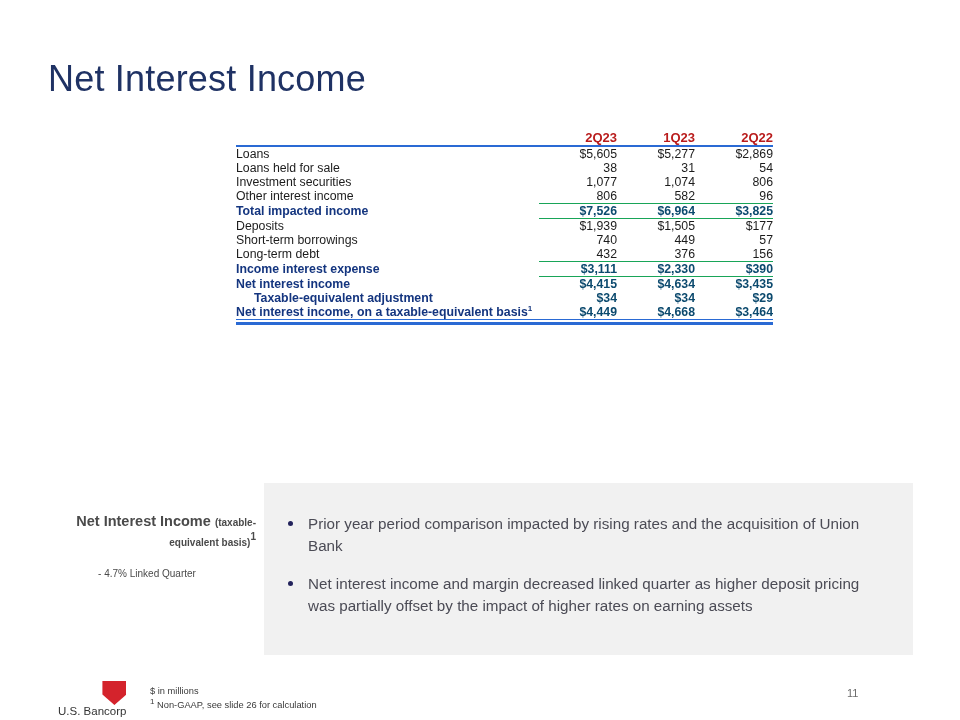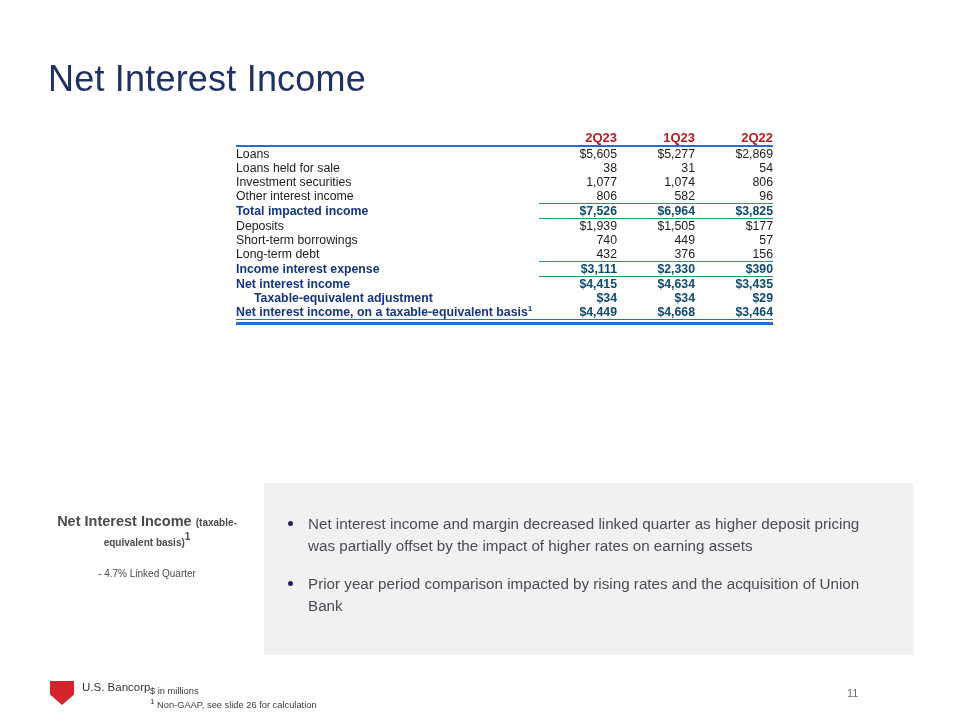--- a/index.html
+++ b/index.html
@@ -92,20 +92,21 @@
     top: 512px;
     width: 218px;
     text-align: center;
     color: #4a4a4a;
   }
   #callout-heading {
     font-size: 14.5px;
     font-weight: bold;
     color: #4a4a4a;
     line-height: 1.35;
+    text-align: right;
   }
   #callout-heading .small {
     font-size: 10px;
     font-weight: bold;
   }
   .callout-stat {
     font-size: 10px;
     color: #4a4a4a;
     margin-top: 16px;
     line-height: 1.3;
@@ -146,21 +147,22 @@
     border-radius: 50%;
     background: #23235c;
   }
 
   
   #footer-logo {
     position: absolute;
     left: 50px;
     top: 681px;
     display: flex;
-    align-items: flex-start;
+    align-items: flex-end;
+    flex-direction: column;
   }
   #shield {
     width: 24px;
     height: 24px;
     background: #d4232c;
     -webkit-clip-path: polygon(0% 0%, 100% 0%, 100% 56%, 50% 100%, 0% 56%);
     clip-path: polygon(0% 0%, 100% 0%, 100% 56%, 50% 100%, 0% 56%);
   }
   #logo-text {
     margin-left: 8px;
@@ -345,25 +347,25 @@
 
 <div id="callout">
   <div id="callout-heading"><span>Net Interest Income</span> <span class="small">(taxable-equivalent basis)</span><span class="small sup">1</span></div>
   <div class="callout-stat">- 4.7% Linked Quarter</div>
 </div>
 
 <div id="bullet-panel">
   <ul id="bullet-list">
     <li>
       <span class="dot"></span>
-      <span>Net interest income and margin decreased linked quarter as higher deposit pricing was partially offset by the impact of higher rates on earning assets</span>
+      <span>Prior year period comparison impacted by rising rates and the acquisition of Union Bank</span>
     </li>
     <li>
       <span class="dot"></span>
-      <span>Prior year period comparison impacted by rising rates and the acquisition of Union Bank</span>
+      <span>Net interest income and margin decreased linked quarter as higher deposit pricing was partially offset by the impact of higher rates on earning assets</span>
     </li>
   </ul>
 </div>
 
 <div id="footer-logo">
   <div id="shield"></div>
   <div id="logo-text">U.S. Bancorp</div>
 </div>
 
 <div id="footnotes">

